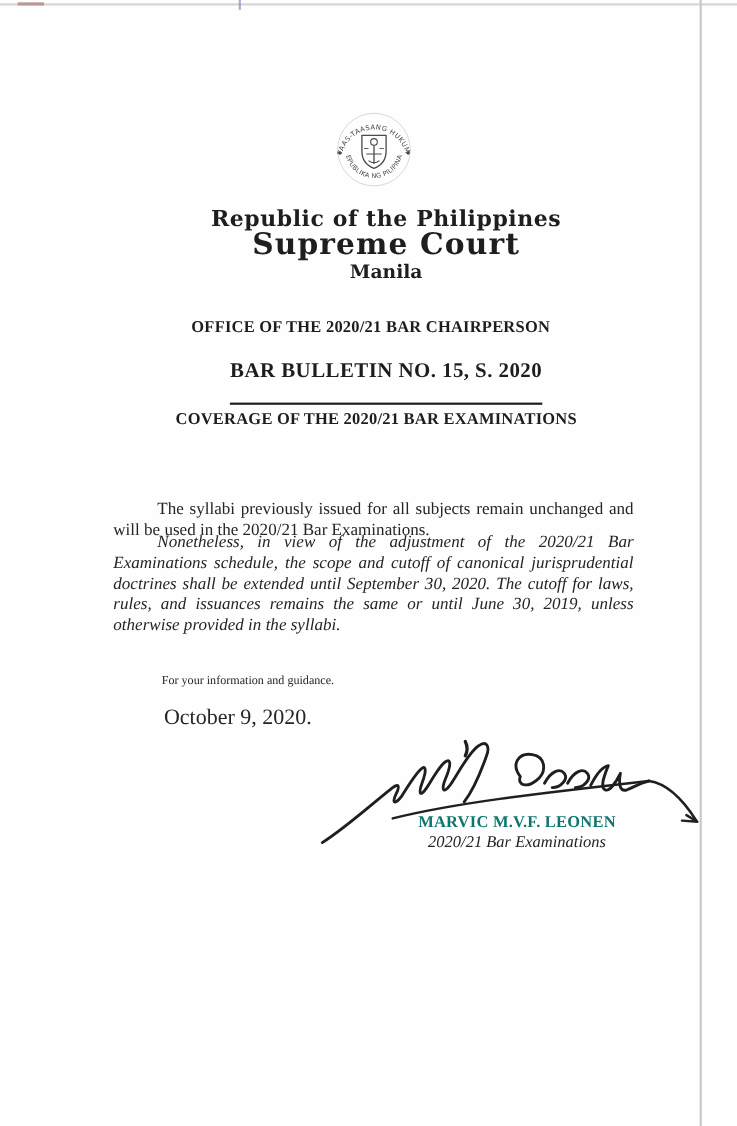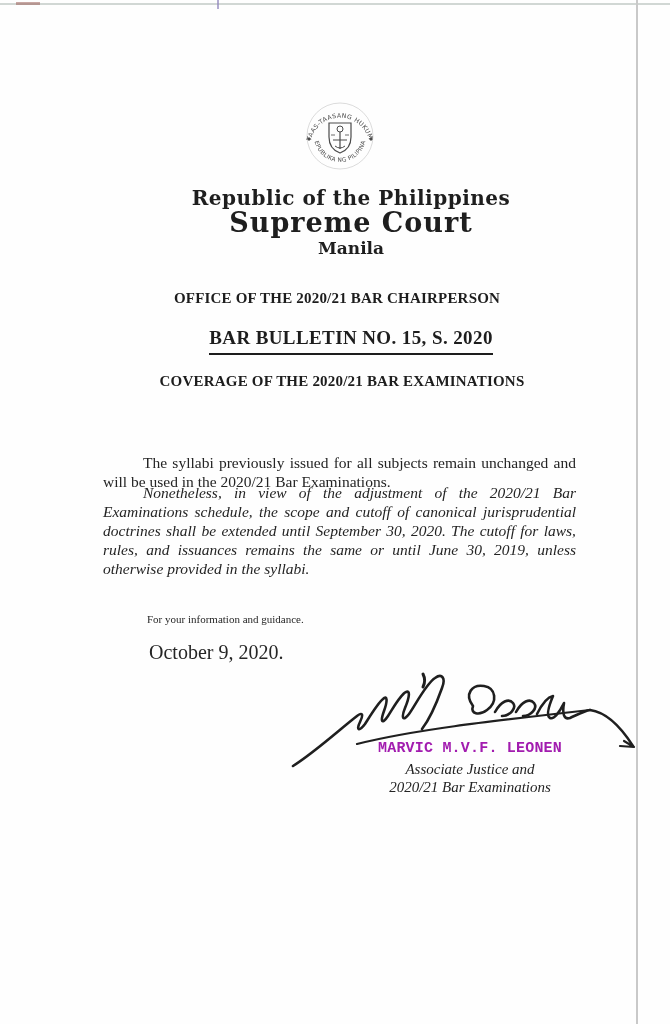--- a/index.html
+++ b/index.html
@@ -29,38 +29,38 @@
                 letter-spacing: .5px; }
   .mast-line2 { position: absolute; top: 207px; width: 100%; font-size: 27px; font-weight: 700;
                 letter-spacing: 1px; }
   .mast-line3 { position: absolute; top: 238px; width: 100%; font-size: 17px; font-weight: 700; }
 
   
   .heading { position: absolute; width: 670px; text-align: center; font-weight: 700;
              color: #1d1d1d; letter-spacing: .2px; }
   .office-line { top: 290px; left: 2px; font-size: 15px; }
   .bulletin-title { top: 327px; left: 16px; font-size: 19px; letter-spacing: .4px; }
-  .bulletin-title span { border-bottom: 2px solid #1d1d1d; padding-bottom: 5px; }
+  .bulletin-title span { border-bottom: 2px solid #1d1d1d; padding-bottom: 18px; }
   .subject-line { top: 373px; left: 7px; font-size: 15px; }
 
   
   .body-par { position: absolute; left: 103px; width: 473px; font-size: 15.5px;
               line-height: 19px; text-align: justify; text-indent: 40px; color: #242424; }
   .par1 { top: 421px; margin-top: 32px; }
   .par2 { top: 483px; font-style: italic; }
   .closing-line { position: absolute; left: 103px; top: 613px; width: 473px;
                   font-size: 11px; text-indent: 44px; }
   .date-line { position: absolute; left: 103px; top: 641px; width: 473px;
                font-size: 20px; text-indent: 46px; }
 
   
   .signature-svg { position: absolute; left: 283px; top: 666px; width: 362px; height: 108px;
                    z-index: 3; pointer-events: none; }
   .sig-block { position: absolute; left: 334px; top: 740px; width: 272px; text-align: center; }
-  .sig-name { font-size: 15px; font-weight: 700; letter-spacing: .2px; color: #a21caf; font-family: Liberation Mono, monospace; }
+  .sig-name { font-size: 15px; font-weight: 700; letter-spacing: .2px; color: #0f766e; }
   .sig-title { font-size: 15px; font-style: italic; line-height: 18px; color: #242424; }
   .sig-title-first { margin-top: 3px; }
 </style>
 </head>
 <body>
 
 <div class="page">
 
   <div class="scan-hline"></div>
   <div class="scan-red-dash"></div>
@@ -148,17 +148,16 @@
 
       <path stroke-width="2.4" d="M 307,44 C 322,46 336,58 350,80"></path>
       <path stroke-width="2.2" d="M 341,75 L 351,81 L 337,80"></path>
 
       <path stroke-width="2.2" d="M 74,78 C 130,64 200,56 307,44"></path>
     </g>
   </svg>
 
   <div class="sig-block">
     <div class="sig-name">MARVIC M.V.F. LEONEN</div>
-    <div class="sig-title sig-title-first">Associate Justice and</div>
     <div class="sig-title">2020/21 Bar Examinations</div>
   </div>
 
 </div>
 
 </body></html>

